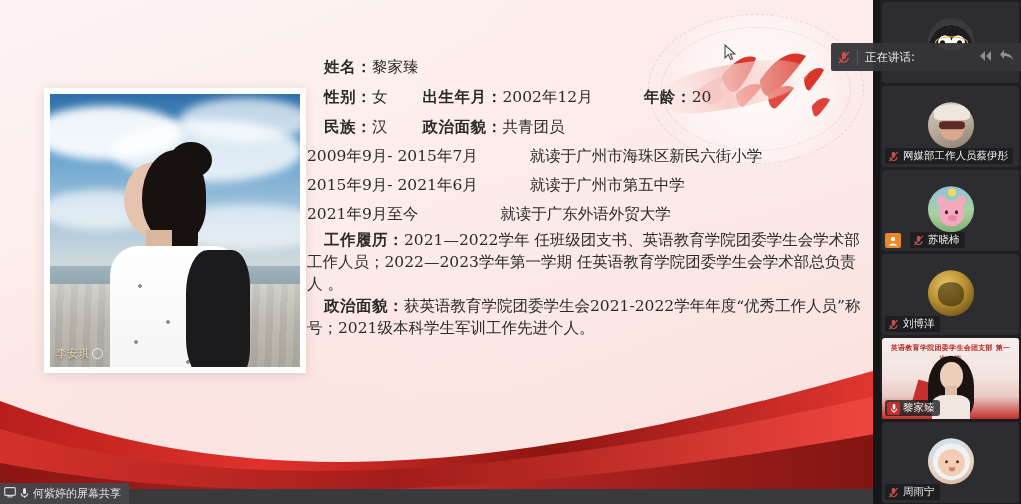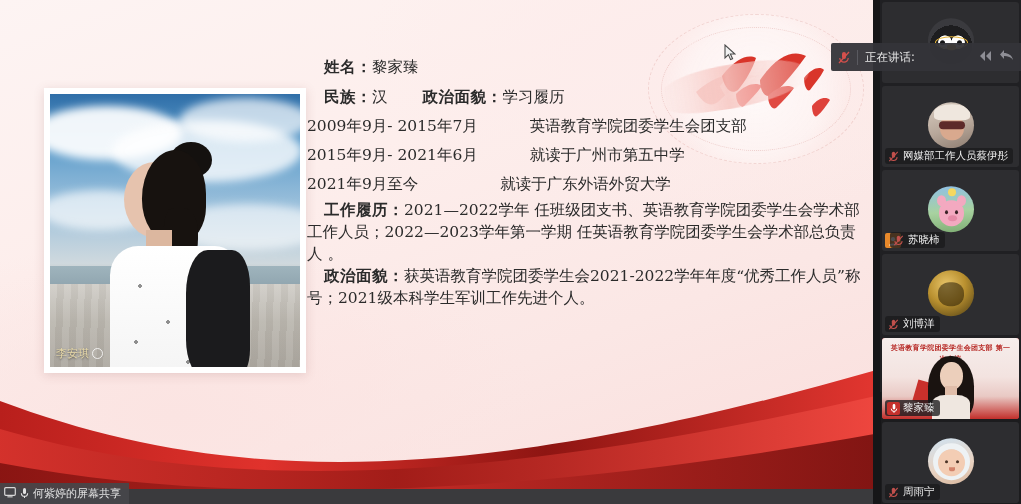--- a/index.html
+++ b/index.html
@@ -337,28 +337,31 @@
         </div>
       </div>
     </div>
 
     <div id="slide-text">
 
       <div class="line">
         <span class="lbl">姓名：</span><span>黎家臻</span>
       </div>
 
-
       <div class="line">
-        <span class="lbl">民族：</span><span>汉</span><span class="gap-sm"></span><span class="lbl">政治面貌：</span><span>学习履历</span>
-      </div>
-
+        <span class="lbl">性别：</span><span>女</span><span class="gap-sm"></span><span class="lbl">出生年月：</span><span>2002年12月</span><span class="gap-md"></span><span class="lbl">年龄：</span><span>20</span>
+      </div>
 
       <div class="line">
-        <span>2009年9月- 2015年7月</span><span class="gap-lg"></span><span>英语教育学院团委学生会团支部</span>
+        <span class="lbl">民族：</span><span>汉</span><span class="gap-sm"></span><span class="lbl">政治面貌：</span><span>共青团员</span>
+      </div>
+
+
+      <div class="line">
+        <span>2009年9月- 2015年7月</span><span class="gap-lg"></span><span>就读于广州市海珠区新民六街小学</span>
       </div>
       <div class="line">
         <span>2015年9月- 2021年6月</span><span class="gap-lg"></span><span>就读于广州市第五中学</span>
       </div>
       <div class="line">
         <span>2021年9月至今</span><span class="gap-lg" style="width:82px"></span><span>就读于广东外语外贸大学</span>
       </div>
 
       <div class="para">
         <span class="lbl">工作履历：</span><span>2021—2022学年 任班级团支书、英语教育学院团委学生会学术部工作人员；2022—2023学年第一学期 任英语教育学院团委学生会学术部总负责人 。</span>
@@ -479,21 +482,21 @@
         <span class="eye r"></span>
         <span class="snout"></span>
         <span class="bow"></span>
     </div>
     <div class="host-badge">
       <svg width="10" height="10" viewBox="0 0 10 10">
           <circle cx="5" cy="3.2" r="2.1" fill="#fff"></circle>
           <path d="M1 9.4 C1 6.7, 9 6.7, 9 9.4 Z" fill="#fff"></path>
         </svg>
     </div>
-    <div class="tile-name" style="left:8px">
+    <div class="tile-name" style="left:28px">
       <span class="mic-muted">
         <svg width="11" height="11" viewBox="0 0 12 13">
             <rect x="4" y="1" width="4" height="7" rx="2" fill="#c1504c"></rect>
             <path d="M1.8 7a4.2 4.2 0 0 0 8.4 0" fill="none" stroke="#c1504c" stroke-width="1.2"></path>
             <line x1="1" y1="12" x2="11" y2="1" stroke="#c1504c" stroke-width="1.3"></line>
           </svg>
       </span>
       <span>苏晓柿</span>
     </div>
   </div>

